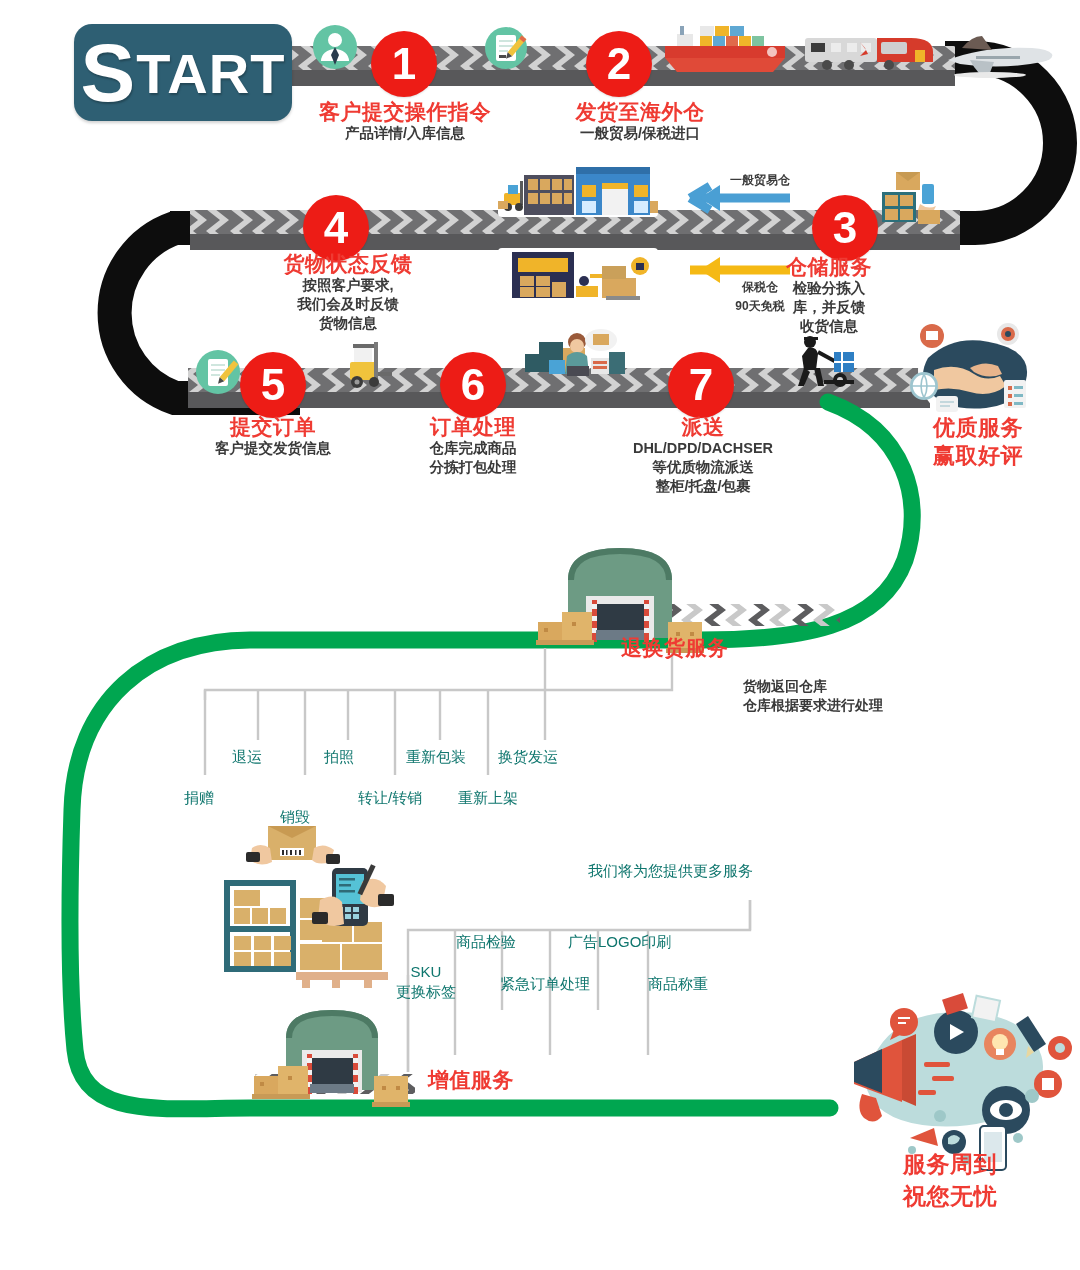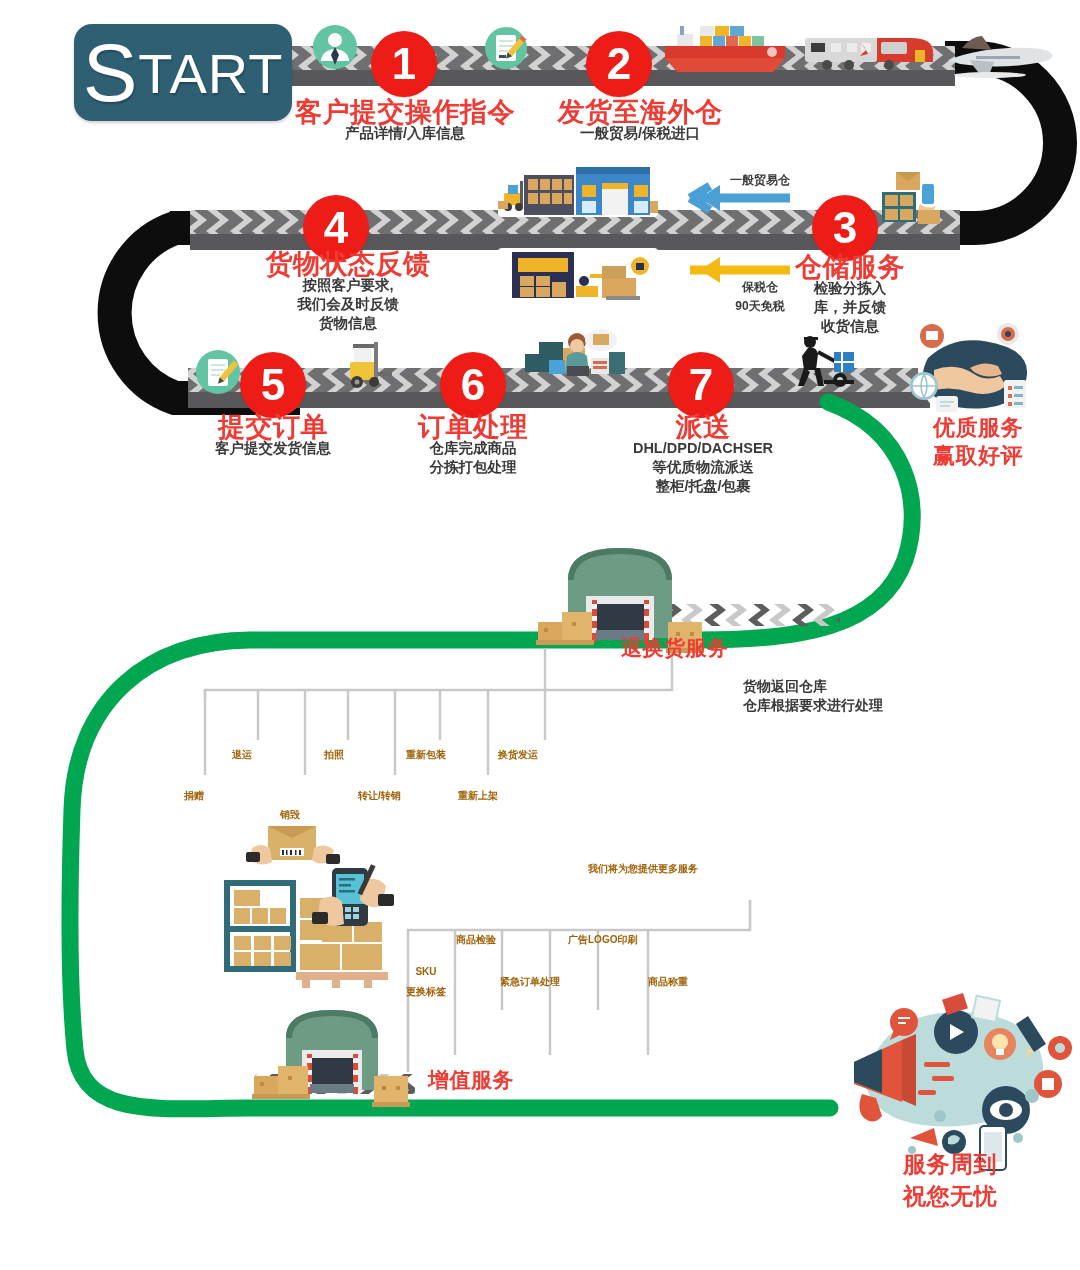--- a/index.html
+++ b/index.html
@@ -12,38 +12,38 @@
   .abs{position:absolute;}
 
   
   #start-badge{
     left:74px;top:24px;width:218px;height:97px;
     background:#2e5f73;border-radius:18px;
     display:flex;align-items:center;justify-content:center;
     box-shadow:0 2px 3px rgba(0,0,0,.18);
   }
   #start-badge .txt{
-    color:#ffffff;font-weight:normal;letter-spacing:1px;
+    color:#ffffff;font-weight:bold;letter-spacing:1px;
     font-size:56px;line-height:56px;white-space:nowrap;
     text-shadow:1px 2px 2px rgba(0,0,0,.25);
   }
   #start-badge .txt .big{font-size:82px;line-height:60px;vertical-align:-8px;}
 
   
   .num-circle{
     width:66px;height:66px;border-radius:50%;
     background:#ed1c16;color:#fff;
     display:flex;align-items:center;justify-content:center;
     font-size:44px;font-weight:bold;line-height:1;
     box-shadow:0 1px 2px rgba(0,0,0,.12);
   }
 
   
   .step-title{
-    color:#ef3b33;font-size:27px;font-weight:bold;white-space:nowrap;
+    color:#ef3b33;font-size:21px;font-weight:bold;white-space:nowrap;
     text-align:center;line-height:24px;letter-spacing:.5px;
   }
   .step-sub{
     color:#3a3a3a;font-size:14.5px;line-height:19px;text-align:center;
     white-space:pre-line;font-weight:bold;
   }
   .step-block{display:flex;flex-direction:column;align-items:center;}
 
   
   .red-head{
@@ -52,21 +52,21 @@
   }
   .red-label{
     color:#ef3b33;font-size:21px;font-weight:bold;white-space:nowrap;letter-spacing:.5px;
   }
 
   
   .note{
     color:#3a3a3a;font-size:14px;line-height:19px;white-space:pre-line;font-weight:bold;
   }
   .branch-label{
-    color:#a16207;font-size:10px;white-space:nowrap;font-weight:bold;
+    color:#0f766e;font-size:15px;white-space:nowrap;font-weight:normal;
   }
   .arrow-label{
     color:#3a3a3a;font-size:12px;line-height:19px;white-space:pre-line;
     font-weight:bold;text-align:center;
   }
 </style>
 </head>
 <body>
 
 <div id="stage">
@@ -579,21 +579,21 @@
   <div class="abs step-block" style="left:305px;top:100px;width:200px;">
     <div class="step-title">客户提交操作指令</div>
     <div class="step-sub">产品详情/入库信息</div>
   </div>
 
   <div class="abs step-block" style="left:540px;top:100px;width:200px;">
     <div class="step-title">发货至海外仓</div>
     <div class="step-sub">一般贸易/保税进口</div>
   </div>
 
-  <div class="abs step-block" style="left:775px;top:255px;width:150px;justify-content:space-between;">
+  <div class="abs step-block" style="left:754px;top:255px;width:150px;justify-content:space-between;">
     <div class="step-title">仓储服务</div>
     <div class="step-sub">检验分拣入
 库，并反馈
 收货信息</div>
   </div>
 
   <div class="abs step-block" style="left:258px;top:252px;width:180px;">
     <div class="step-title">货物状态反馈</div>
     <div class="step-sub">按照客户要求,
 我们会及时反馈

